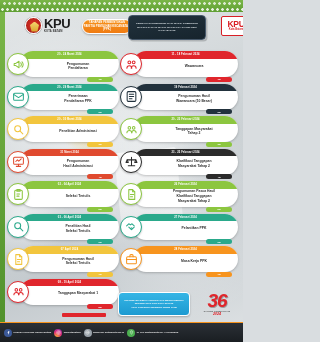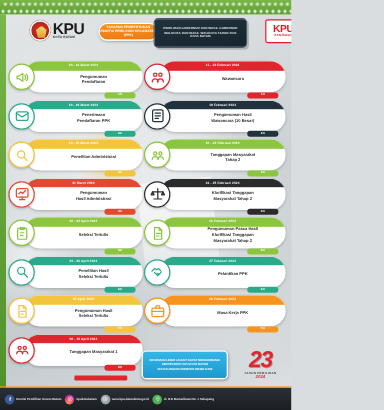--- a/index.html
+++ b/index.html
@@ -586,21 +586,21 @@
 
   <div class="redline"></div>
 
   <div class="info-box">
     <span>INFORMASI LEBIH LANJUT DAPAT MENGHUBUNGI</span>
     <span>SEKRETARIAT KPU KOTA BATAM</span>
     <span>ATAU KUNJUNGI WEBSITE RESMI KAMI</span>
   </div>
 
   <div class="logo23">
-    <div class="num">23</div>
+    <div class="num">36</div>
     <div class="t1">TAHUN PEMILIHAN</div>
     <div class="t2">2024</div>
   </div>
 
   <div class="footer" id="footer">
       <div class="foot-item">
         <div class="foot-ico ico-fb">
           <svg viewBox="0 0 24 24" fill="#ffffff" stroke="none">
             <path d="M14 8h2V5h-2.2C11.5 5 10 6.4 10 8.6V10H8v3h2v7h3v-7h2.2l.4-3H13V9c0-.7.3-1 1-1z"></path>
           </svg>

